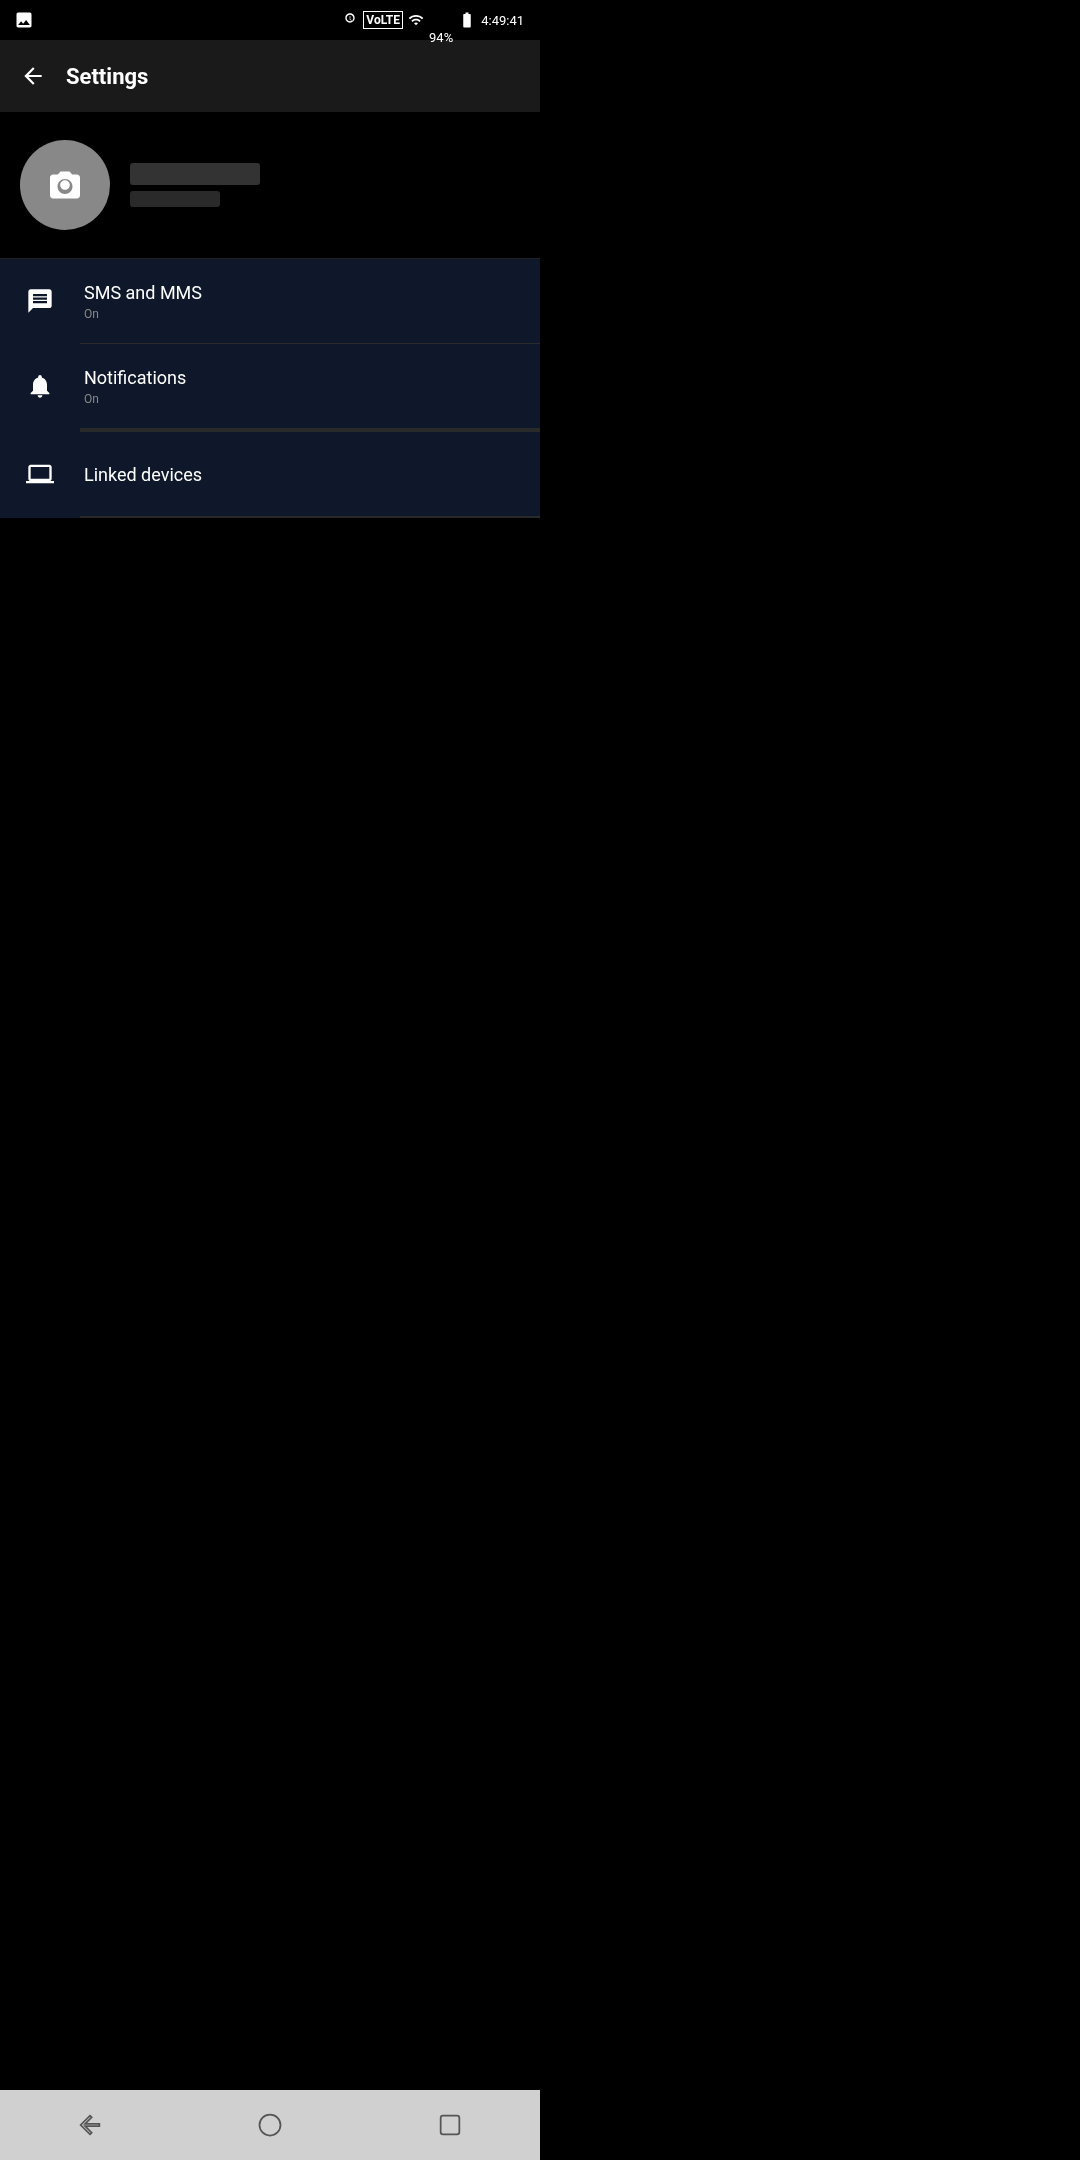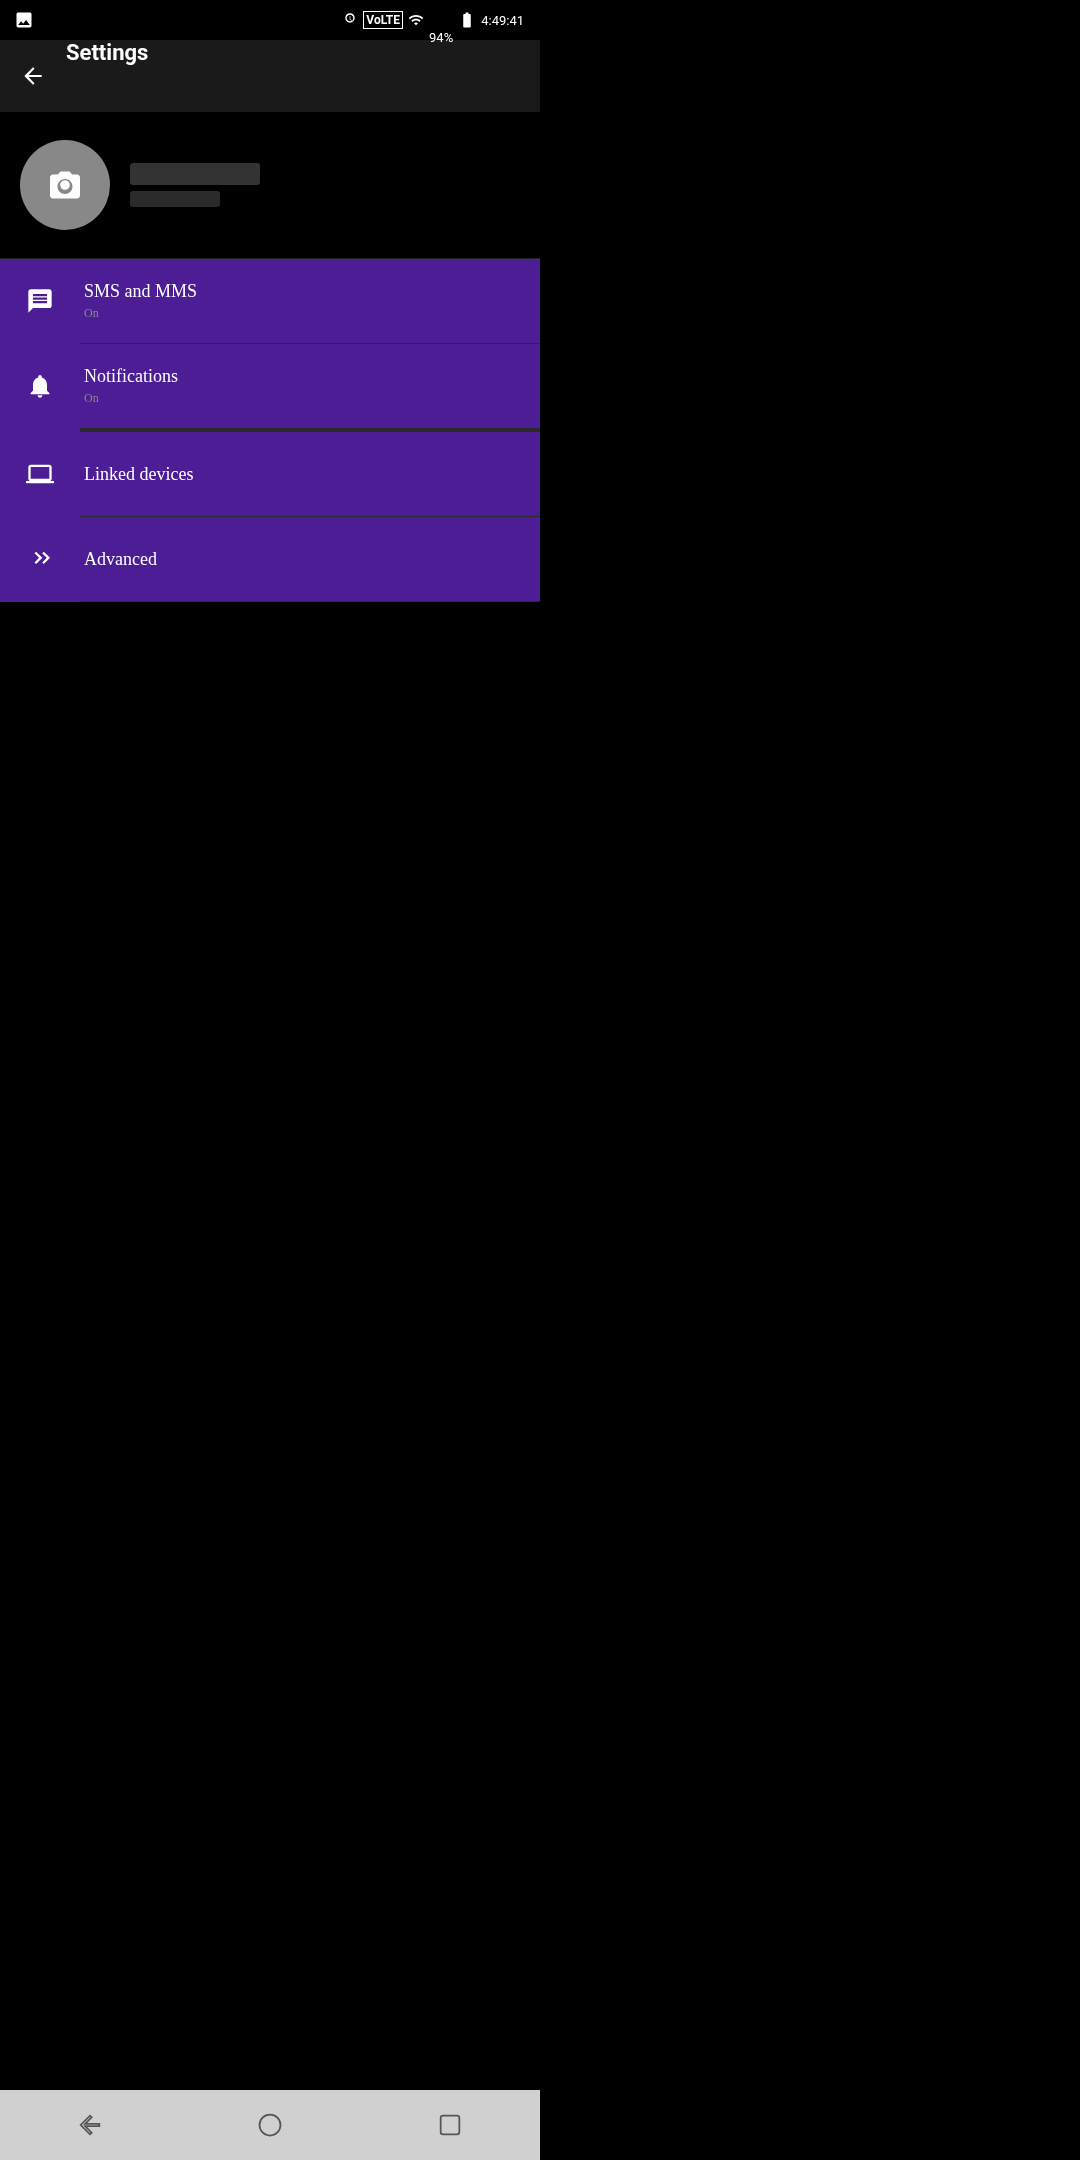--- a/index.html
+++ b/index.html
@@ -30,20 +30,21 @@
       gap: 5px;
       font-size: 12px;
       color: #fff;
     }
 
     
     .header {
       height: 72px;
       background: #1a1a1a;
       display: flex;
+      align-items: center;
       padding: 0 20px;
       gap: 20px;
     }
     .back-btn {
       color: #fff;
       font-size: 24px;
       cursor: pointer;
       display: flex;
       align-items: center;
     }
@@ -97,22 +98,21 @@
 
     
     .divider {
       height: 1px;
       background: #2a2a2a;
       margin: 0 0 0 80px;
     }
 
     
     .settings-list {
-      background: #4c1d95;
-      font-family: Liberation Serif, serif;
+      background: #0f172a;
     }
     .settings-item {
       display: flex;
       align-items: center;
       padding: 22px 20px;
       gap: 24px;
       cursor: pointer;
       min-height: 80px;
     }
     .item-icon {
@@ -269,30 +269,20 @@
         <svg viewBox="0 0 24 24">
           <path d="M20 18c1.1 0 2-.9 2-2V6c0-1.1-.9-2-2-2H4c-1.1 0-2 .9-2 2v10c0 1.1.9 2 2 2H0v2h24v-2h-4zM4 6h16v10H4V6z"></path>
         </svg>
       </div>
       <div class="item-text">
         <span class="item-title">Linked devices</span>
       </div>
     </div>
     <div class="divider"></div>
 
-    <div class="settings-item">
-      <div class="item-icon">
-        <svg viewBox="0 0 24 24">
-          <path d="M8.7 16.3l-1.4-1.4L11.2 11 7.3 7.1l1.4-1.4L14 11zM15.3 16.3l-1.4-1.4 3.9-3.9-3.9-3.9 1.4-1.4 5.3 5.3z"></path>
-        </svg>
-      </div>
-      <div class="item-text">
-        <span class="item-title">Advanced</span>
-      </div>
-    </div>
     <div class="divider"></div>
 
   </div>
 
 </div>
 
 <div class="nav-bar">
   <div class="nav-btn">
     <svg viewBox="0 0 24 24">
       <path d="M20 11H7.83l5.59-5.59L12 4l-8 8 8 8 1.41-1.41L7.83 13H20v-2z" fill="none" stroke="#555" stroke-width="1.5"></path>

